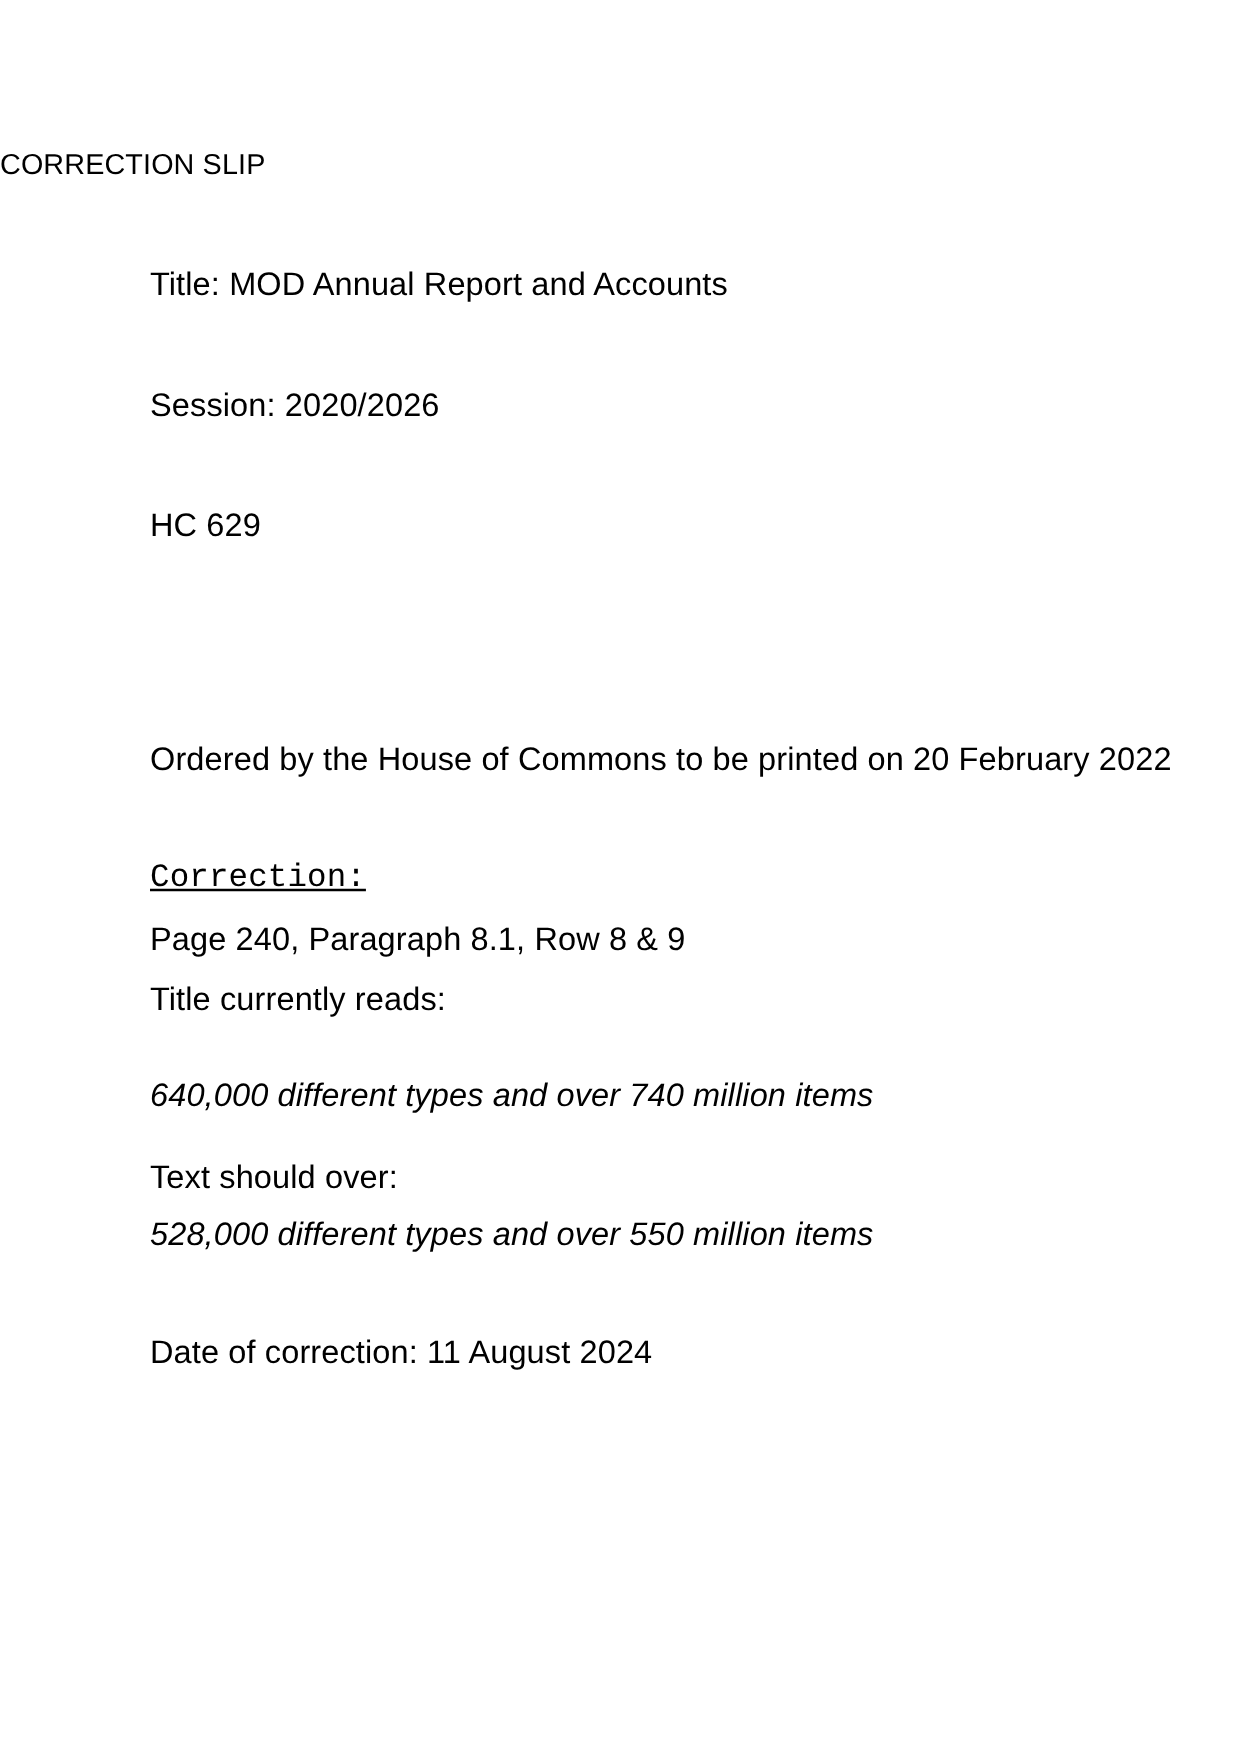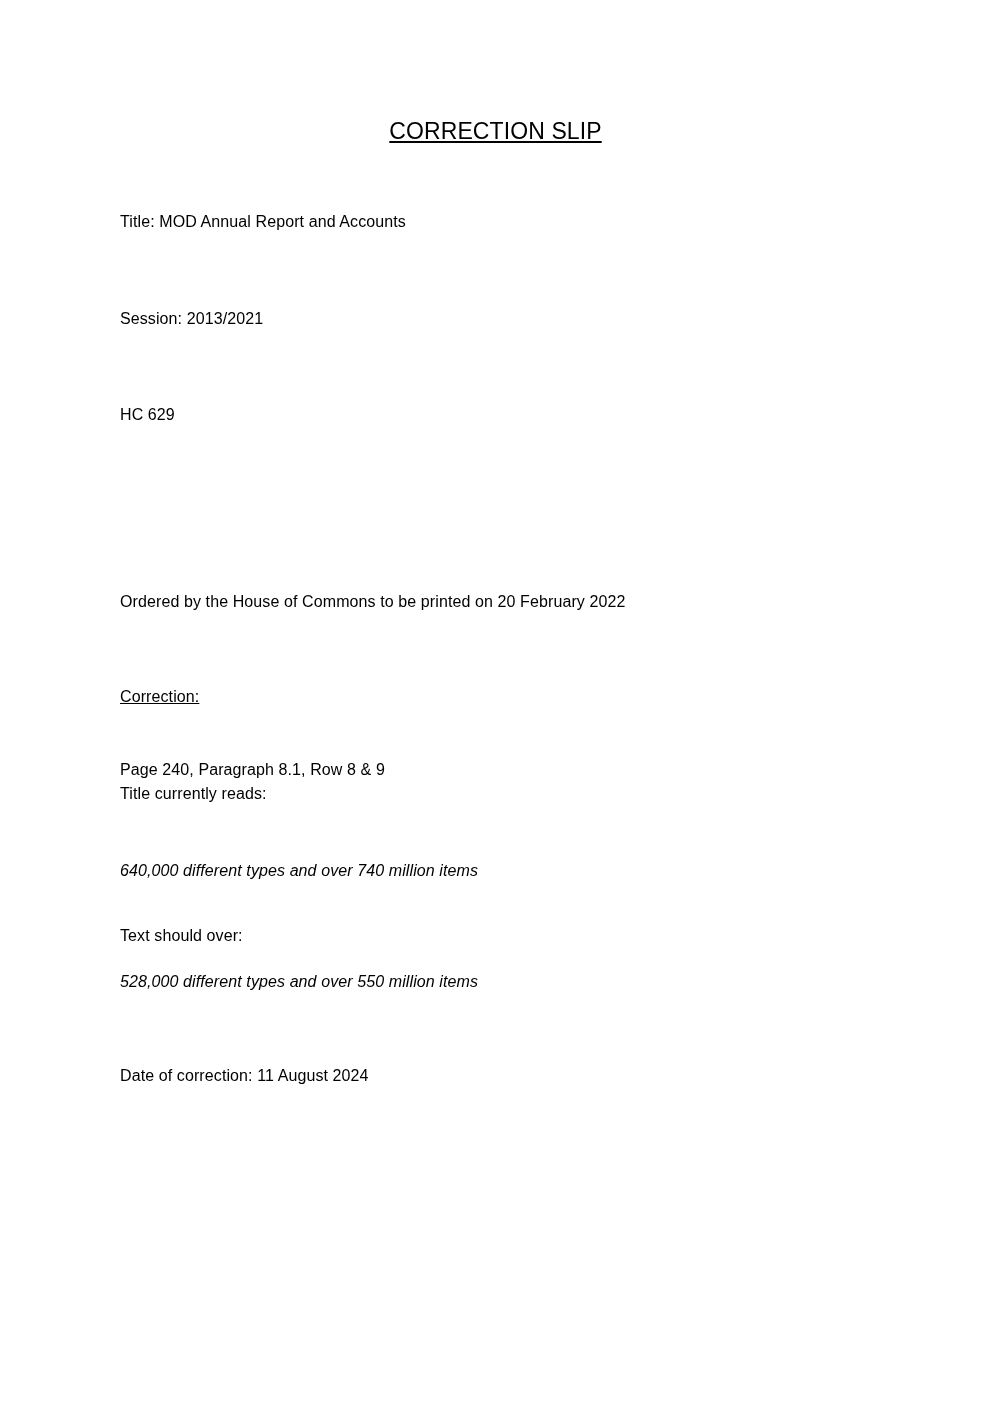--- a/index.html
+++ b/index.html
@@ -12,58 +12,58 @@
     width: 991px;
     height: 1403px;
     background: #ffffff;
     font-family: "Liberation Sans", sans-serif;
     color: #000000;
     overflow: hidden;
   }
   .line {
     position: absolute;
     left: 120px;
-    font-size: 16px;
+    font-size: 26px;
     line-height: 1.2;
     white-space: nowrap;
     letter-spacing: 0.1px;
   }
   .doc-title {
     left: 0;
     width: 100%;
-    text-align: center;
+    text-align: left;
     font-size: 23px;
-    text-decoration: underline;
   }
   .underline {
     text-decoration: underline;
+    font-family: Liberation Mono, monospace;
   }
   .italic {
     font-style: italic;
   }
 </style>
 </head>
 <body>
 
 <div class="page">
 
   <div class="line doc-title" style="top:118px">CORRECTION SLIP</div>
 
   <div class="line" style="top:212px">Title: MOD Annual Report and Accounts</div>
 
-  <div class="line" style="top:309px">Session: 2013/2021</div>
+  <div class="line" style="top:309px">Session: 2020/2026</div>
 
   <div class="line" style="top:405px">HC 629</div>
 
 
   <div class="line" style="top:592px">Ordered by the House of Commons to be printed on 20 February 2022</div>
 
   <div class="line underline" style="top:687px">Correction:</div>
 
-  <div class="line" style="top:760px">Page 240, Paragraph 8.1, Row 8 &amp; 9</div>
+  <div class="line" style="top:736px">Page 240, Paragraph 8.1, Row 8 &amp; 9</div>
 
   <div class="line" style="top:784px">Title currently reads:</div>
 
   <div class="line italic" style="top:861px">640,000 different types and over 740 million items</div>
 
   <div class="line" style="top:926px">Text should over:</div>
 
   <div class="line italic" style="top:972px">528,000 different types and over 550 million items</div>
 
   <div class="line" style="top:1066px">Date of correction: 11 August 2024</div>

